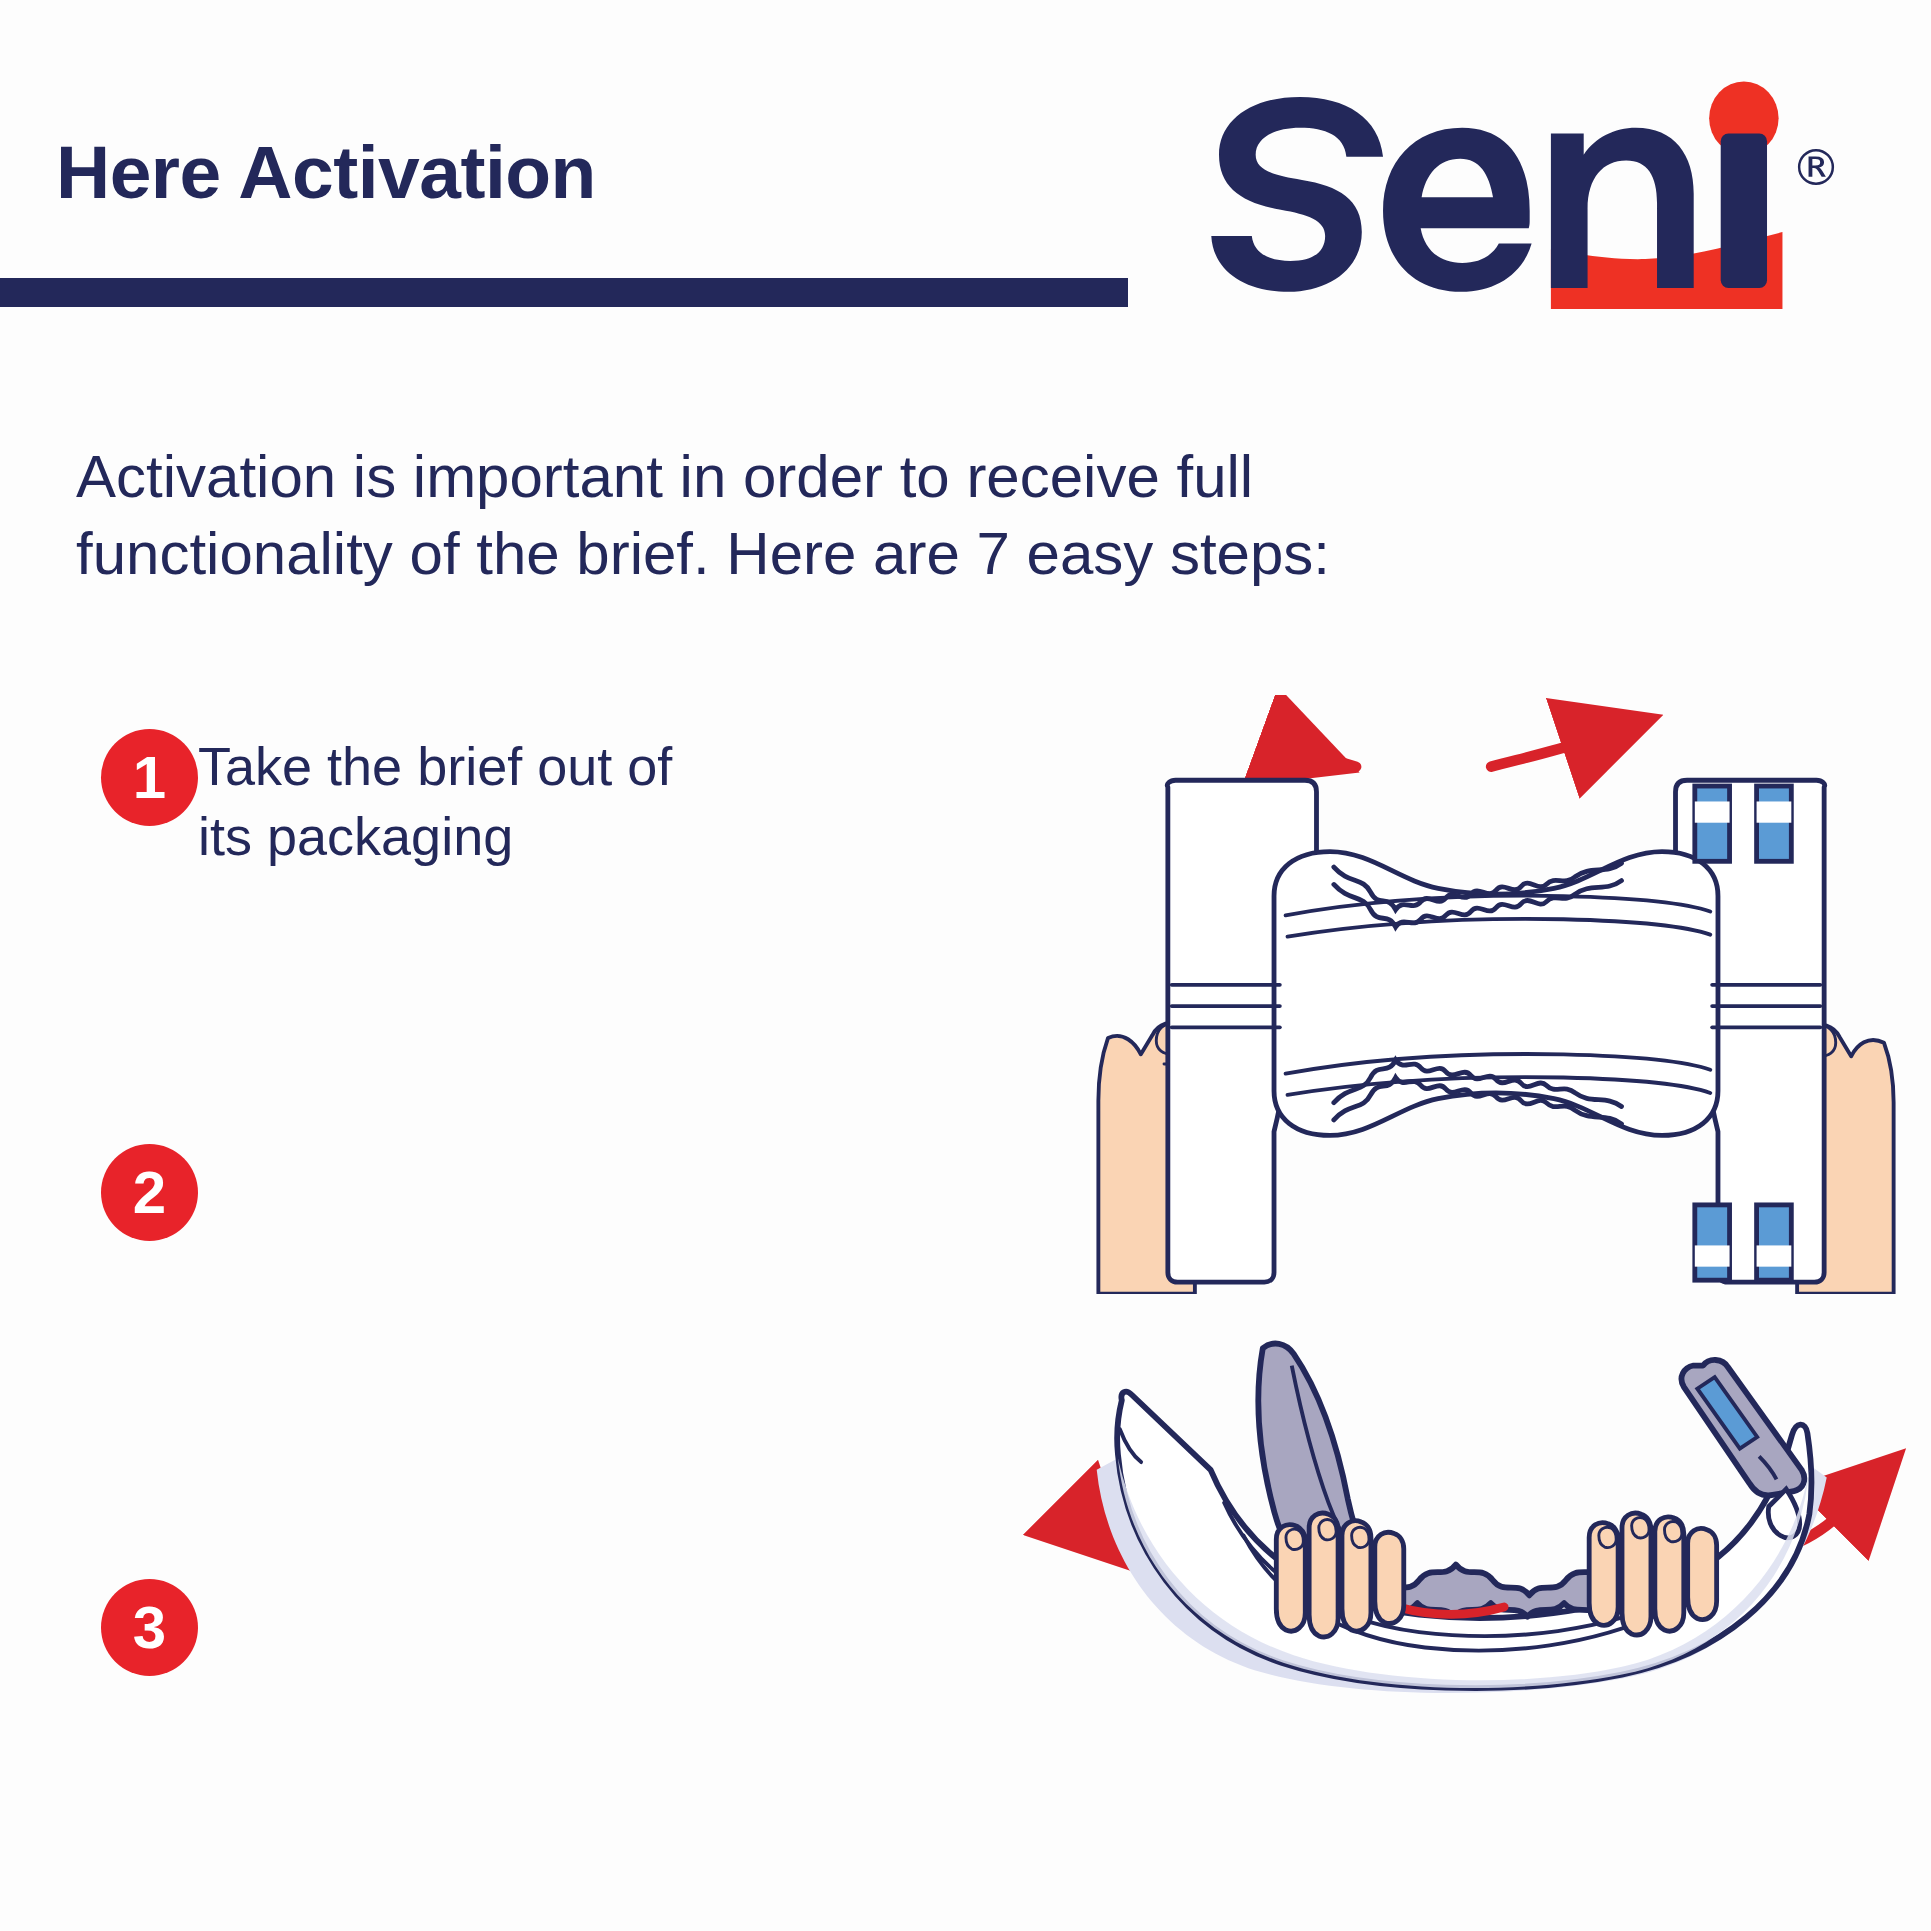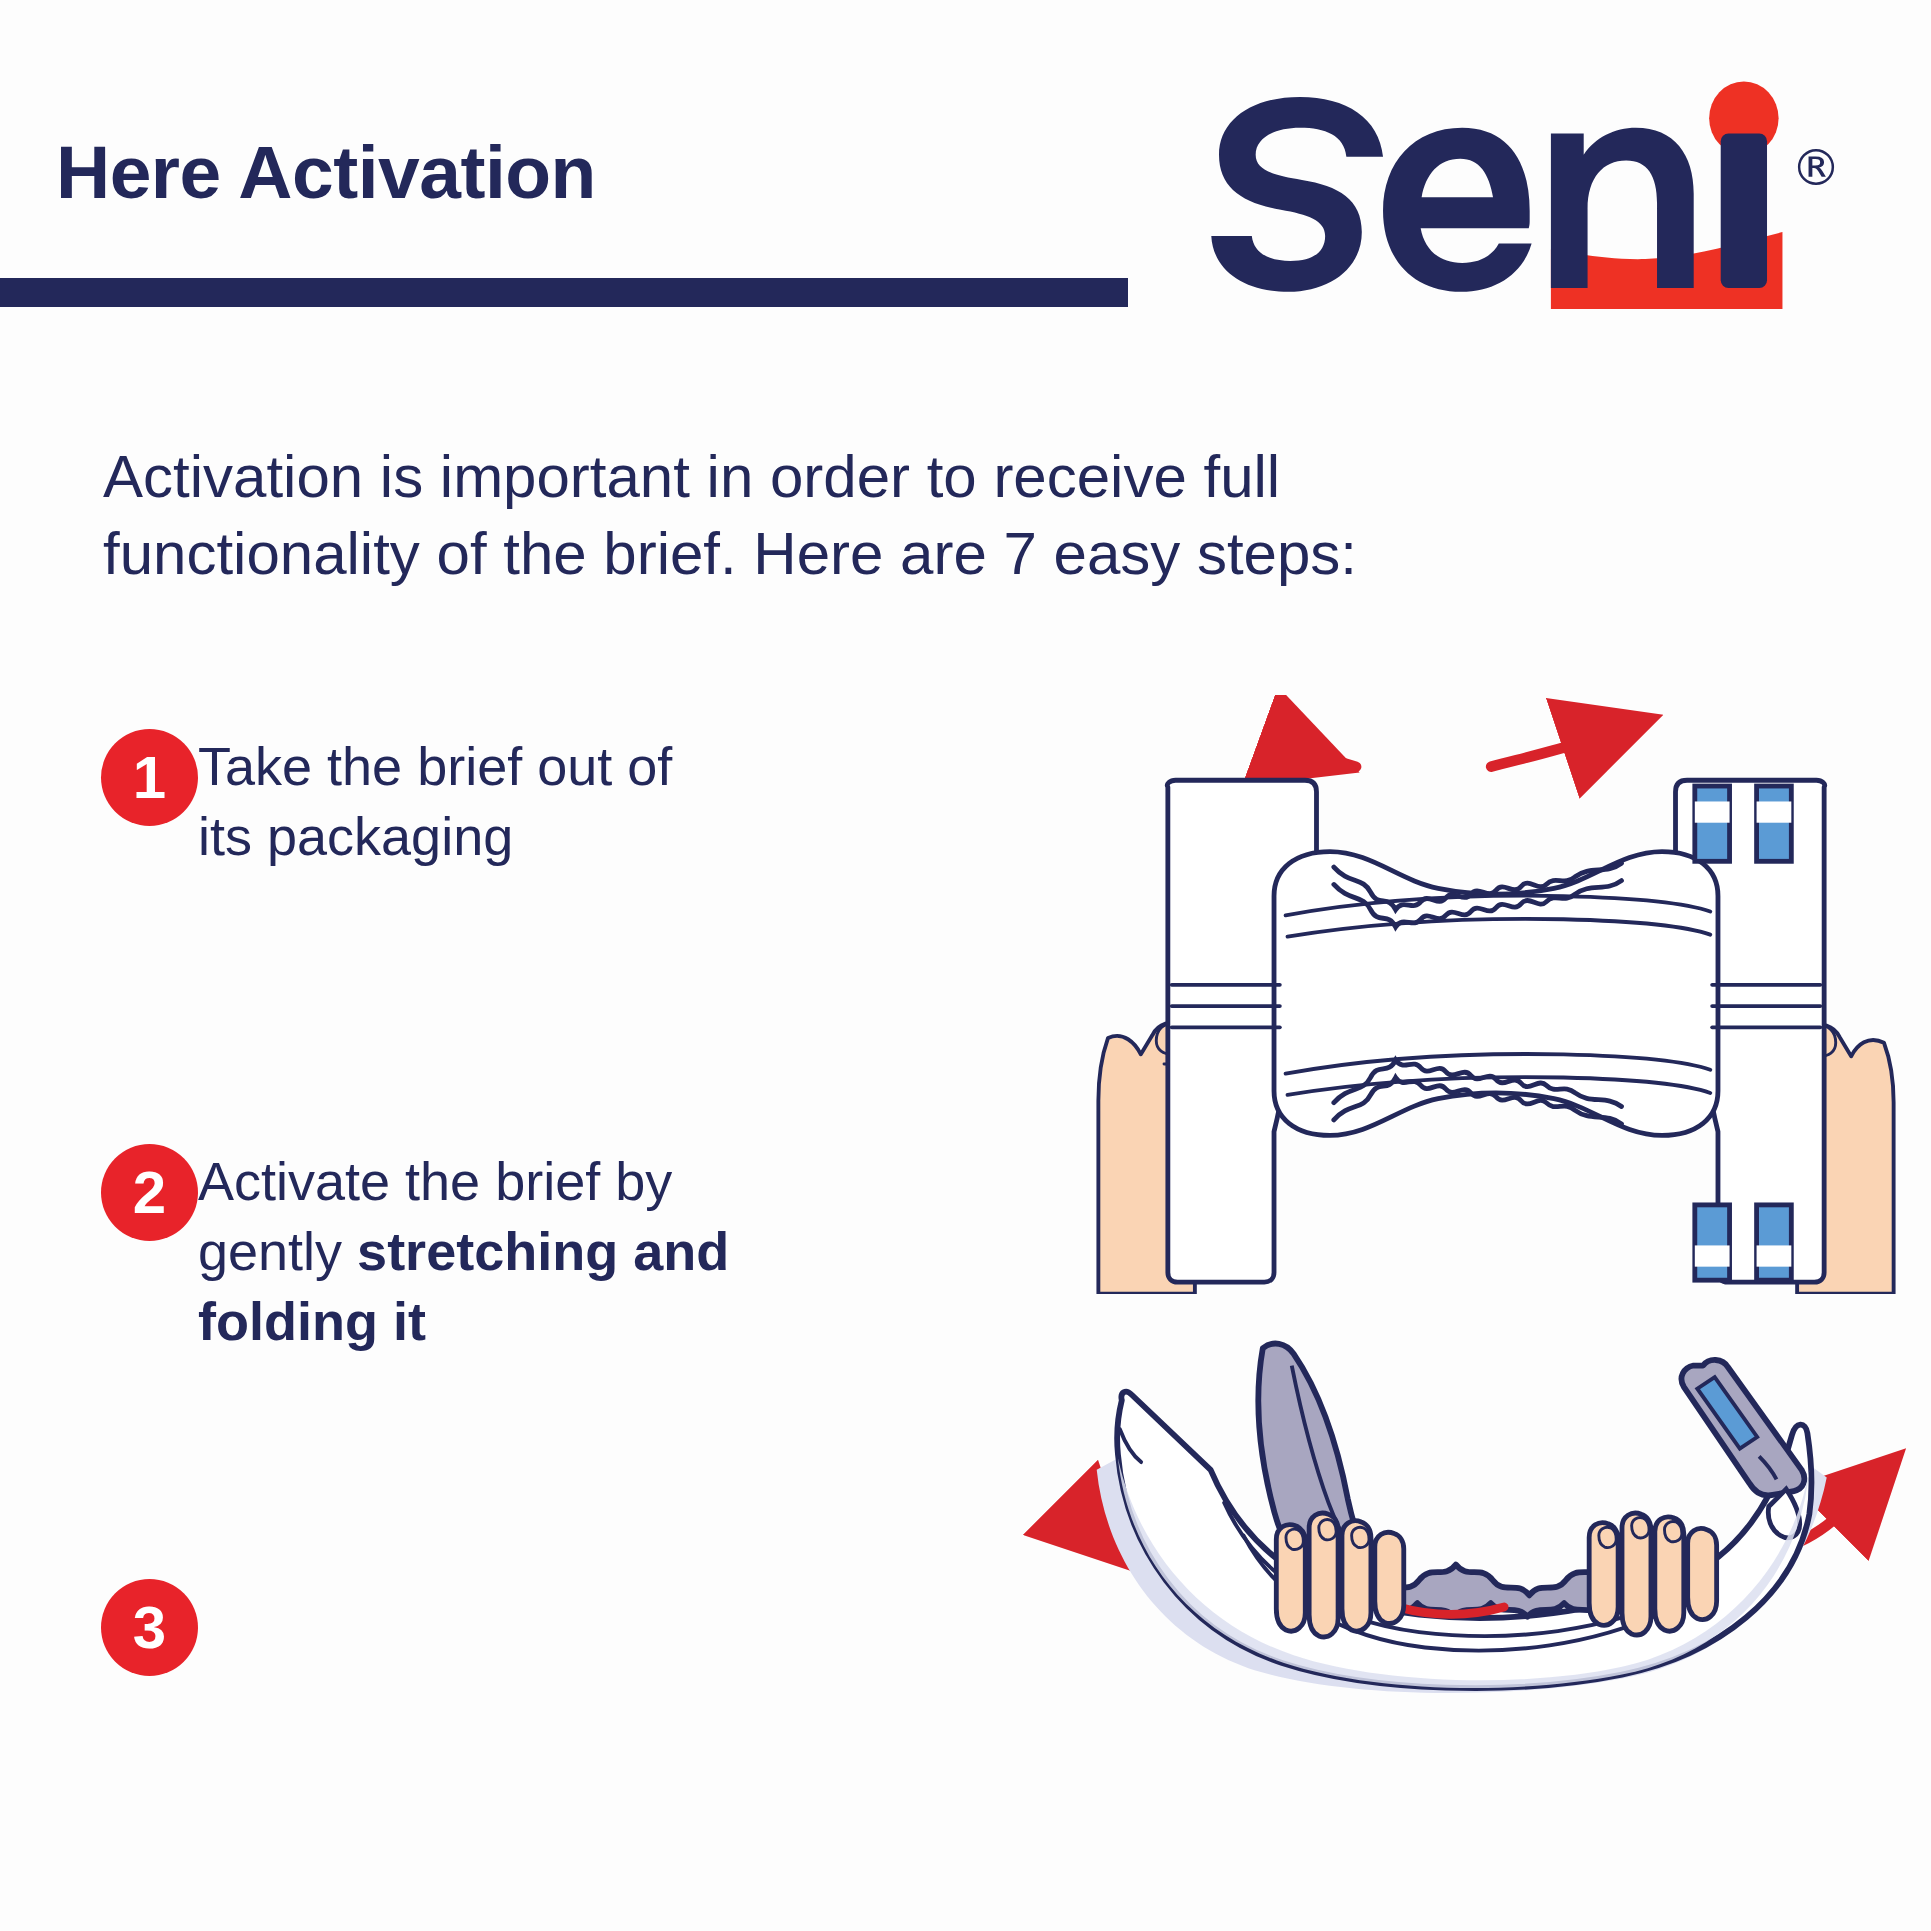--- a/index.html
+++ b/index.html
@@ -26,21 +26,21 @@
   
   .logo{position:absolute;left:1192px;top:68px;width:714px;height:241px;}
   .logo svg{display:block;}
   .logo-reg{
     position:absolute;left:599px;top:75px;
     font-size:50px;color:#23285a;line-height:1;font-family:"DejaVu Sans",sans-serif;
   }
 
   
   .intro{
-    position:absolute;left:103px;top:439px;width:1728px;
+    position:absolute;left:76px;top:439px;width:1728px;
     font-size:60px;line-height:1.28;color:#23285a;font-weight:400;
   }
 
   
   .step{position:absolute;display:flex;align-items:flex-start;}
   .badge{
     width:97px;height:97px;border-radius:50%;
     background:#e8232a;color:#ffffff;
     display:flex;align-items:center;justify-content:center;
     font-size:60px;font-weight:700;line-height:1;
@@ -111,21 +111,20 @@
     <div>functionality of the brief. Here are 7 easy steps:</div>
   </div>
 
   <div class="step" id="step1">
     <div class="badge">1</div>
     <div class="step-text">Take the brief out of<br>its packaging</div>
   </div>
 
   <div class="step" id="step2">
     <div class="badge">2</div>
-    <div class="step-text">Activate the brief by<br>gently <b>stretching and</b><br><b>folding it</b></div>
   </div>
 
   <div class="step" id="step3">
     <div class="badge">3</div>
   </div>
 
   <div class="illus" id="illus-top">
     <svg viewBox="0 0 860 620" xmlns="http://www.w3.org/2000/svg">
       <defs>
         <marker id="ah-l" markerWidth="10" markerHeight="10" refX="8" refY="5" orient="auto">

